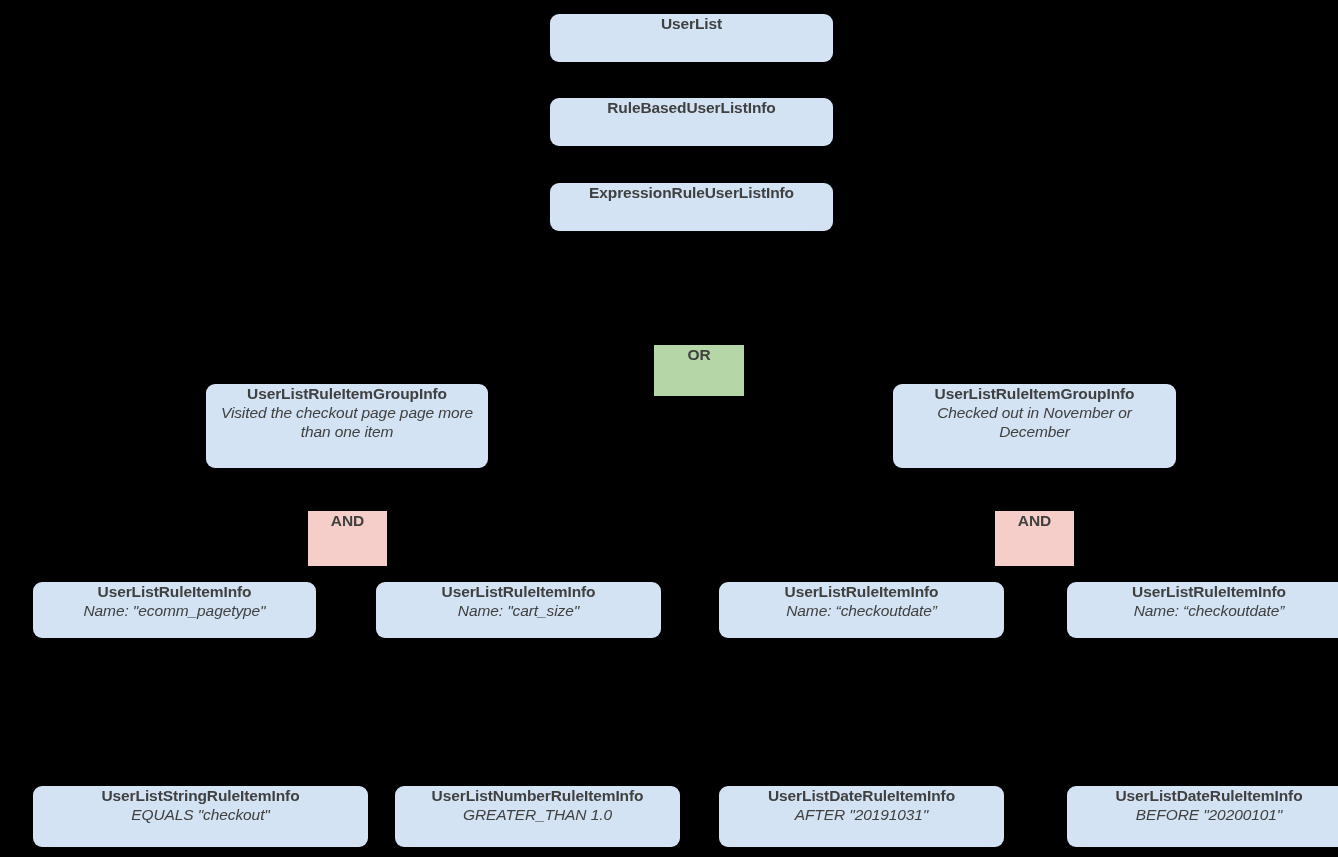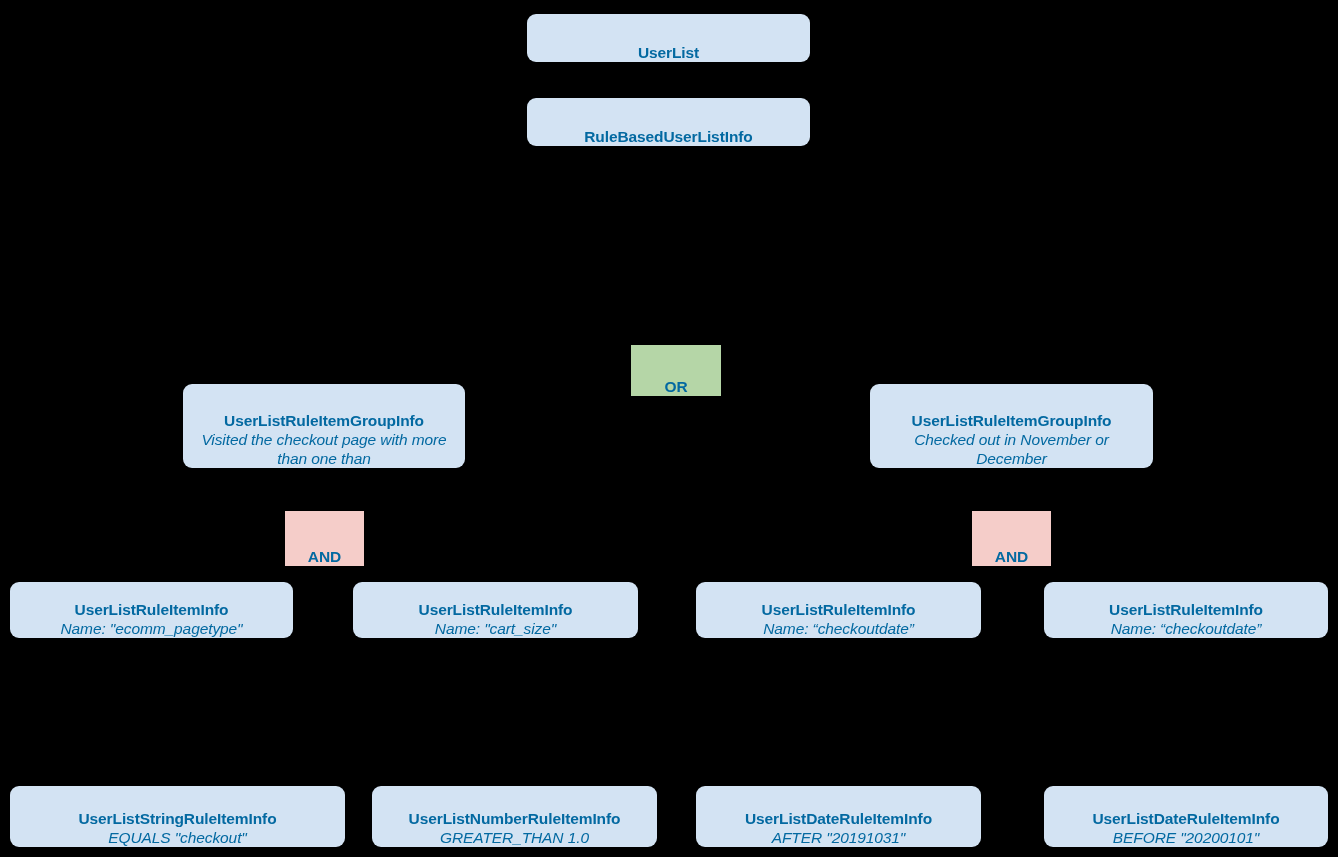--- a/index.html
+++ b/index.html
@@ -27,24 +27,25 @@
     width: 1338px;
     height: 857px;
     pointer-events: none;
   }
   .node {
     position: absolute;
     box-sizing: border-box;
     display: flex;
     flex-direction: column;
     align-items: center;
-    justify-content: flex-end;
+    justify-content: flex-start;
     text-align: center;
-    color: #0369a1;
+    color: #404040;
     z-index: 5;
+    margin-left: 23px;
   }
   .node.klass {
     background: #d3e3f3;
     border-radius: 9px;
   }
   .node.op {
     border-radius: 0;
   }
   .node.op-or {
     background: #b5d6a7;
@@ -107,29 +108,32 @@
   </svg>
 
   <div class="node klass" style="left:527px; top:14px; width:283px; height:48px;">
     <div class="n-title">UserList</div>
   </div>
 
   <div class="node klass" style="left:527px; top:98px; width:283px; height:48px;">
     <div class="n-title">RuleBasedUserListInfo</div>
   </div>
 
+  <div class="node klass" style="left:527px; top:183px; width:283px; height:48px;">
+    <div class="n-title">ExpressionRuleUserListInfo</div>
+  </div>
 
 
   <div class="node op op-or" style="left:631px; top:345px; width:90px; height:51px;">
     <div class="op-label">OR</div>
   </div>
 
   <div class="node klass" style="left:183px; top:384px; width:282px; height:84px;">
     <div class="n-title">UserListRuleItemGroupInfo</div>
-    <div class="n-sub">Visited the checkout page with more than one than</div>
+    <div class="n-sub">Visited the checkout page page more than one item</div>
   </div>
 
   <div class="node klass" style="left:870px; top:384px; width:283px; height:84px;">
     <div class="n-title">UserListRuleItemGroupInfo</div>
     <div class="n-sub">Checked out in November or December</div>
   </div>
 
   <div class="node op op-and" style="left:285px; top:511px; width:79px; height:55px;">
     <div class="op-label">AND</div>
   </div>

